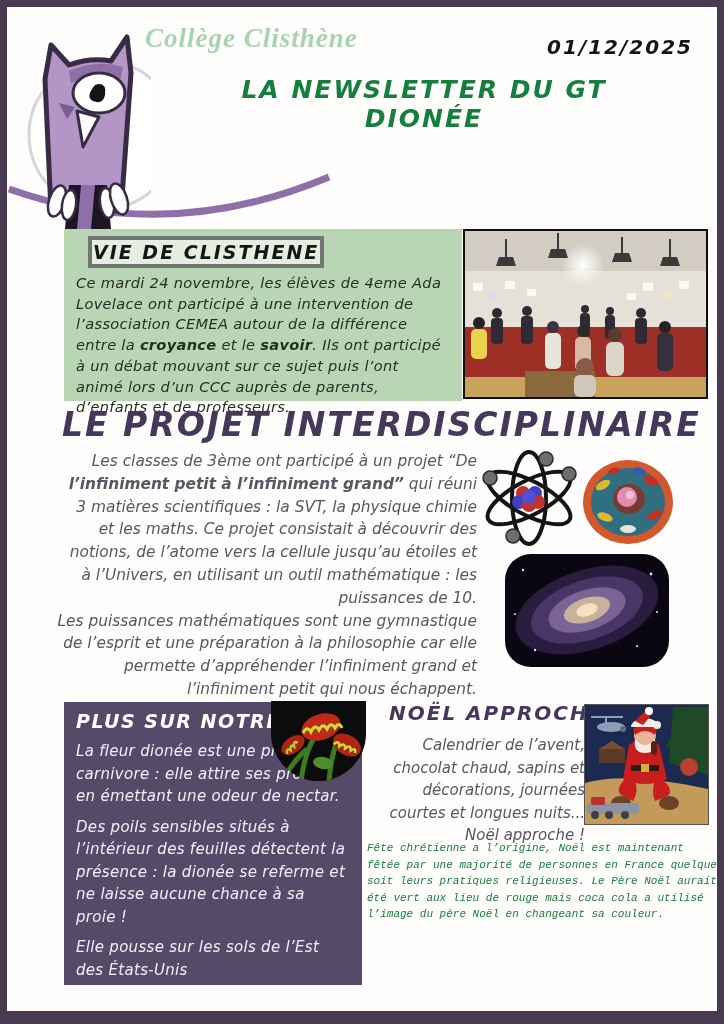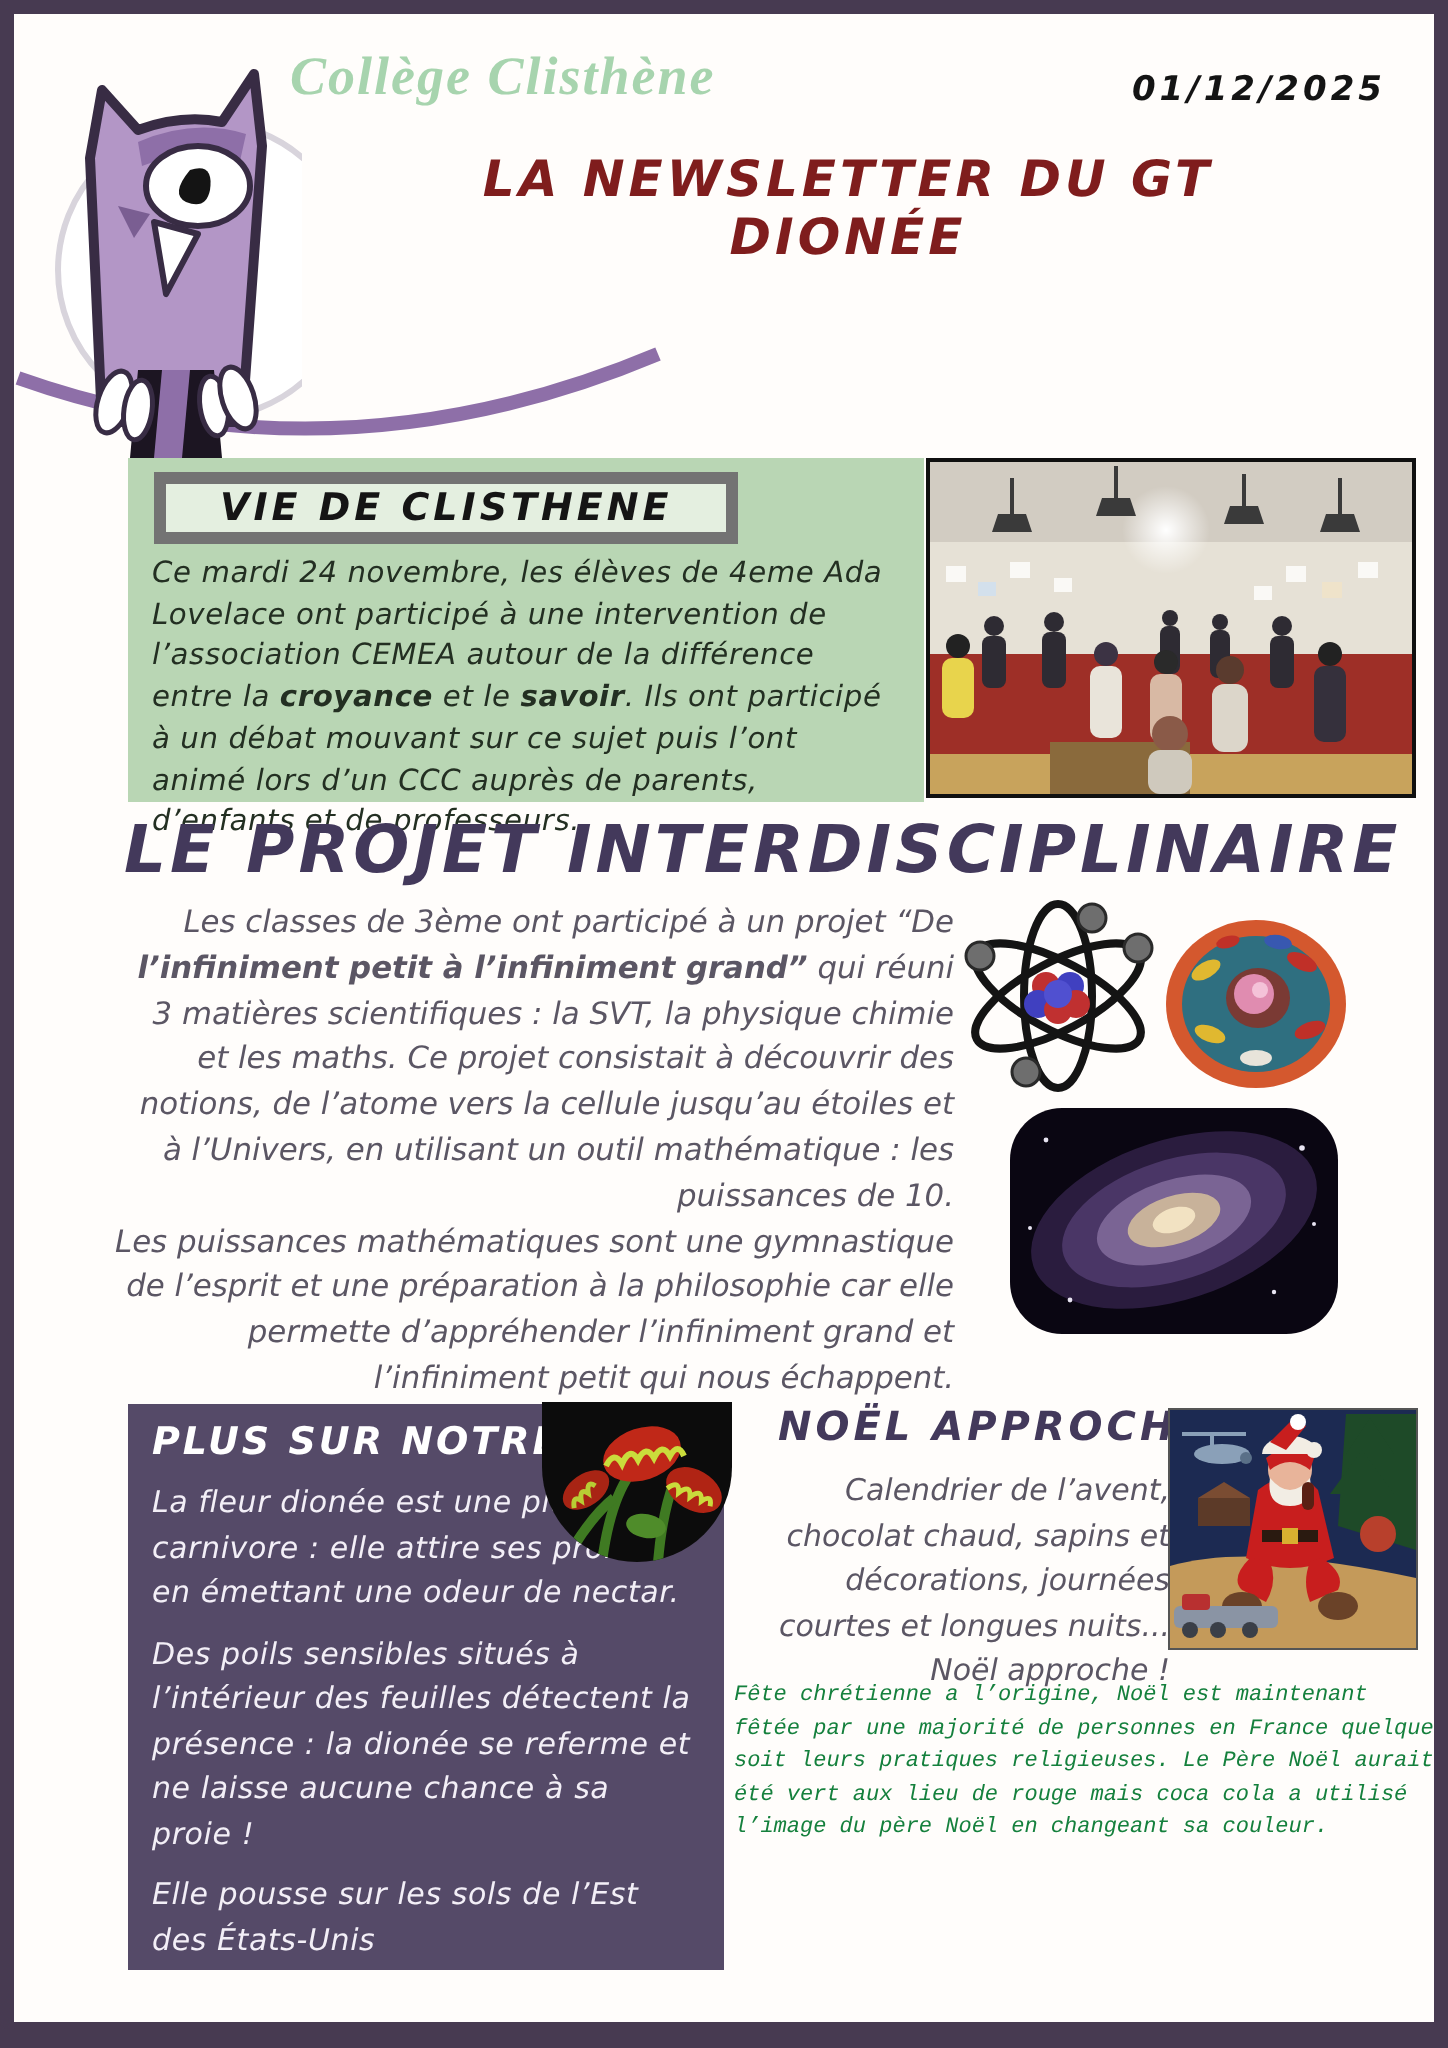--- a/index.html
+++ b/index.html
@@ -17,45 +17,45 @@
 
   
   .school-name {
     left:138px; top:16px;
     font-size:27px; font-style:italic; font-weight:bold;
     color:#a7d4ae; letter-spacing:1px;
     font-family:Liberation Serif, serif;
   }
   .date {
     right:24px; top:28px;
-    font-size:17px; font-style:italic; font-weight:bold;
+    font-size:20px; font-style:italic; font-weight:bold;
     color:#141414; letter-spacing:2px;
   }
   .subtitle {
     left:172px; top:68px; width:490px; text-align:center;
     font-size:25px; font-style:italic; font-weight:bold;
-    color:#7f1d1d; letter-spacing:2px;
+    color:#15803d; letter-spacing:2px;
   }
   .main-title {
     left:132px; top:96px; width:585px; text-align:center;
     font-size:63px; font-style:italic; font-weight:bold;
     color:#9a7fb7; letter-spacing:5px; white-space:nowrap;
   }
   .perch-arc { left:0; top:160px; pointer-events:none; }
   .owl { left:4px; top:8px; }
 
   
   .vie-box {
     left:57px; top:222px; width:398px; height:172px;
     background:#b9d6b4; padding:7px 12px 0 12px;
   }
   .vie-heading {
-    display:inline-block; margin-left:1px;
-    border:6px solid #737373; background:#e4efe0;
-    padding:1px 27px;
+    display:inline-block; margin-left:12px;
+    border:4px solid #737373; background:#e4efe0;
+    padding:1px 1px;
     font-size:19px; font-weight:bold; font-style:italic;
     color:#151515; letter-spacing:2px;
   }
   .vie-text {
     margin-top:5px;
     font-size:14.6px; font-style:italic; line-height:1.42;
     color:#232f22; letter-spacing:0.3px;
   }
   .vie-text b { font-weight:bold; }
   .classroom {

